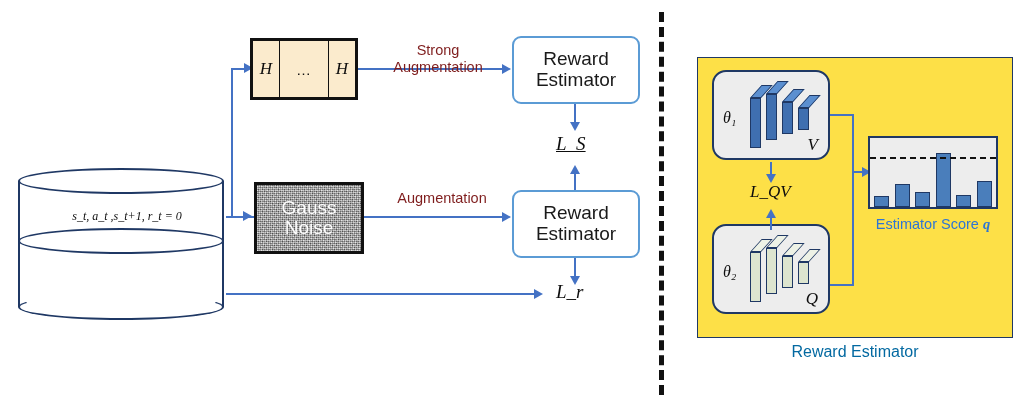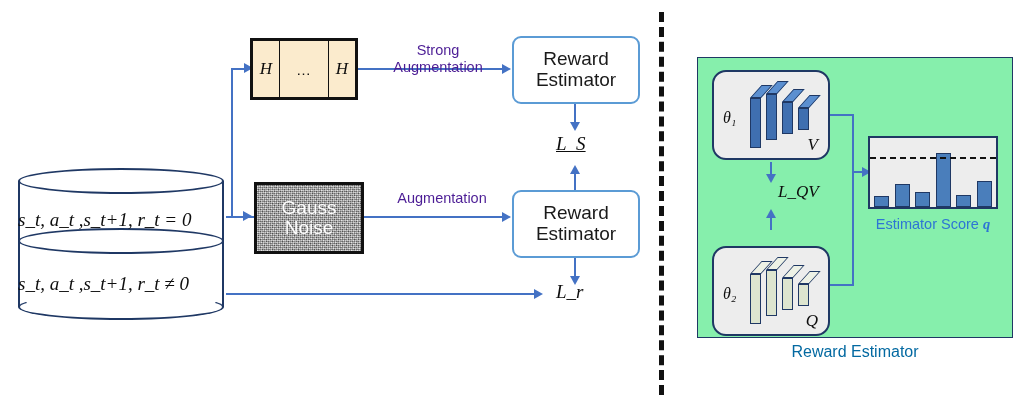--- a/index.html
+++ b/index.html
@@ -3,30 +3,30 @@
 <meta charset="utf-8">
 <style>
   html,body{margin:0;padding:0;background:#fff;}
   body{width:1027px;height:407px;font-family:"Liberation Sans",sans-serif;overflow:hidden;}
   #stage{position:relative;width:1027px;height:407px;background:#ffffff;}
 
   .abs{position:absolute;}
 
   
   .math{font-family:"Liberation Serif",serif;font-style:italic;color:#0d0d0d;white-space:nowrap;}
-  .lbl{color:#4c1d95;text-align:center;line-height:1.15;white-space:nowrap;}
+  .lbl{color:#7f1d1d;text-align:center;line-height:1.15;white-space:nowrap;}
 
   
   #cyl{left:18px;top:168px;width:208px;height:152px;}
   .cyl-body{position:absolute;left:0;top:13px;width:206px;height:126px;border-left:2.2px solid #1f3864;border-right:2.2px solid #1f3864;box-sizing:border-box;background:#fff;}
   .cyl-ell{position:absolute;left:0;width:206px;height:26px;border:2.2px solid #1f3864;border-radius:50%;box-sizing:border-box;background:#fff;}
   .cyl-top{top:0;}
   .cyl-mid{top:60px;border-width:2.6px;}
   .cyl-bot{top:126px;border-top-color:transparent;}
-  .cyl-txt{position:absolute;width:170px;text-align:center;font-size:19px;}
+  .cyl-txt{position:absolute;width:170px;text-align:center;font-size:12px;margin-left:24px;}
   .cyl-txt.t1{top:41px;}
   .cyl-txt.t2{top:105px;}
 
   
   #hbox{left:250px;top:38px;width:108px;height:62px;border:3px solid #111;background:#fbebcd;box-sizing:border-box;display:flex;}
   #hbox .cell{flex:0 0 26px;display:flex;align-items:center;justify-content:center;font-size:17px;}
   #hbox .cell.mid{flex:1 1 auto;border-left:1.6px solid #111;border-right:1.6px solid #111;font-size:15px;letter-spacing:1px;color:#111;font-style:normal;font-family:"Liberation Sans",sans-serif;}
 
   
   #gauss{left:254px;top:182px;width:110px;height:72px;border:3px solid #111;box-sizing:border-box;
@@ -52,24 +52,24 @@
   .lnv{width:2.2px;}
   .ar{position:absolute;width:0;height:0;}
   .ar-r{border-top:5.5px solid transparent;border-bottom:5.5px solid transparent;border-left:9px solid #4472c4;}
   .ar-d{border-left:5.5px solid transparent;border-right:5.5px solid transparent;border-top:9px solid #4472c4;}
   .ar-u{border-left:5.5px solid transparent;border-right:5.5px solid transparent;border-bottom:9px solid #4472c4;}
 
   
   #divider{left:659px;top:12px;width:0;height:383px;border-left:5px dashed #111;}
 
   
-  #rpanel{left:697px;top:57px;width:316px;height:281px;border:1.7px solid #1f3864;background:#86efac;box-sizing:border-box;}
+  #rpanel{left:697px;top:57px;width:316px;height:281px;border:1.7px solid #1f3864;background:#fde047;box-sizing:border-box;}
   .netbox{position:absolute;border:2.2px solid #1f3864;border-radius:14px;background:#ededed;box-sizing:border-box;}
   #netV{left:14px;top:12px;width:118px;height:90px;}
-  #netQ{left:14px;top:188px;width:118px;height:90px;border-radius:14px;}
+  #netQ{left:14px;top:166px;width:118px;height:90px;border-radius:14px;}
   .theta{position:absolute;left:9px;top:37px;font-size:16px;}
   .netname{position:absolute;right:10px;bottom:3px;font-size:17px;}
 
   .slab{position:absolute;}
   .slab .face{position:absolute;left:0;top:0;width:100%;height:100%;border:1.2px solid #1f3864;box-sizing:border-box;}
   .slab .top{position:absolute;left:0;top:0;border:1.2px solid #1f3864;box-sizing:border-box;}
 
   
   #chart{left:170px;top:78px;width:130px;height:73px;border:2.4px solid #1f3864;background:#ededed;box-sizing:border-box;}
   #bars{position:absolute;left:0;bottom:0;width:100%;height:100%;display:flex;align-items:flex-end;justify-content:space-between;padding:0 4px;box-sizing:border-box;}
@@ -88,21 +88,20 @@
 <body>
 
 <div id="stage">
 
   <div class="abs" id="cyl">
     <div class="cyl-body"></div>
     <div class="cyl-ell cyl-bot"></div>
     <div class="cyl-ell cyl-mid"></div>
     <div class="cyl-ell cyl-top"></div>
     <div class="cyl-txt t1 math">s_t, a_t ,s_t+1, r_t = 0</div>
-    <div class="cyl-txt t2 math">s_t, a_t ,s_t+1, r_t ≠ 0</div>
   </div>
 
   <div class="ln lnh abs" style="left:226px;top:216px;width:42px;"></div>
   <div class="ln lnv abs" style="left:231px;top:68px;height:150px;"></div>
   <div class="ln lnh abs" style="left:231px;top:68px;width:16px;"></div>
   <div class="ar ar-r abs" style="left:244px;top:63px;"></div>
   <div class="ar ar-r abs" style="left:243px;top:211px;"></div>
 
   <div class="abs" id="hbox">
     <div class="cell math">H</div>
@@ -199,21 +198,21 @@
       <div class="slab" style="left:84px;top:36px;width:11px;height:22px;">
         <div class="face" style="background:#dde5cf;"></div>
         <div class="top" style="left:0;top:-13px;width:11px;height:13px;background:#eef2e6;transform:skewX(-42deg);transform-origin:bottom left;"></div>
       </div>
     </div>
 
     <div class="rln abs" style="left:72px;top:104px;width:2.2px;height:14px;"></div>
     <div class="ar ar-d abs" style="left:67.5px;top:116px;"></div>
     <div class="rln abs" style="left:72px;top:158px;width:2.2px;height:14px;"></div>
     <div class="ar ar-u abs" style="left:67.5px;top:151px;"></div>
-    <div class="abs math" style="left:52px;top:124px;font-size:17px;margin-left:28px;">L_QV</div>
+    <div class="abs math" style="left:52px;top:124px;font-size:17px;">L_QV</div>
 
     <div class="rln abs" style="left:132px;top:56px;width:24px;height:1.8px;"></div>
     <div class="rln abs" style="left:132px;top:226px;width:24px;height:1.8px;"></div>
     <div class="rln abs" style="left:154px;top:56px;width:1.8px;height:172px;"></div>
     <div class="rln abs" style="left:154px;top:113px;width:12px;height:1.8px;"></div>
     <div class="ar ar-r abs" style="left:164px;top:108.5px;"></div>
 
     <div class="abs" id="chart">
       <div id="bars">
           <div class="bar" style="height: 16%; background: rgb(74, 126, 187);"></div>

